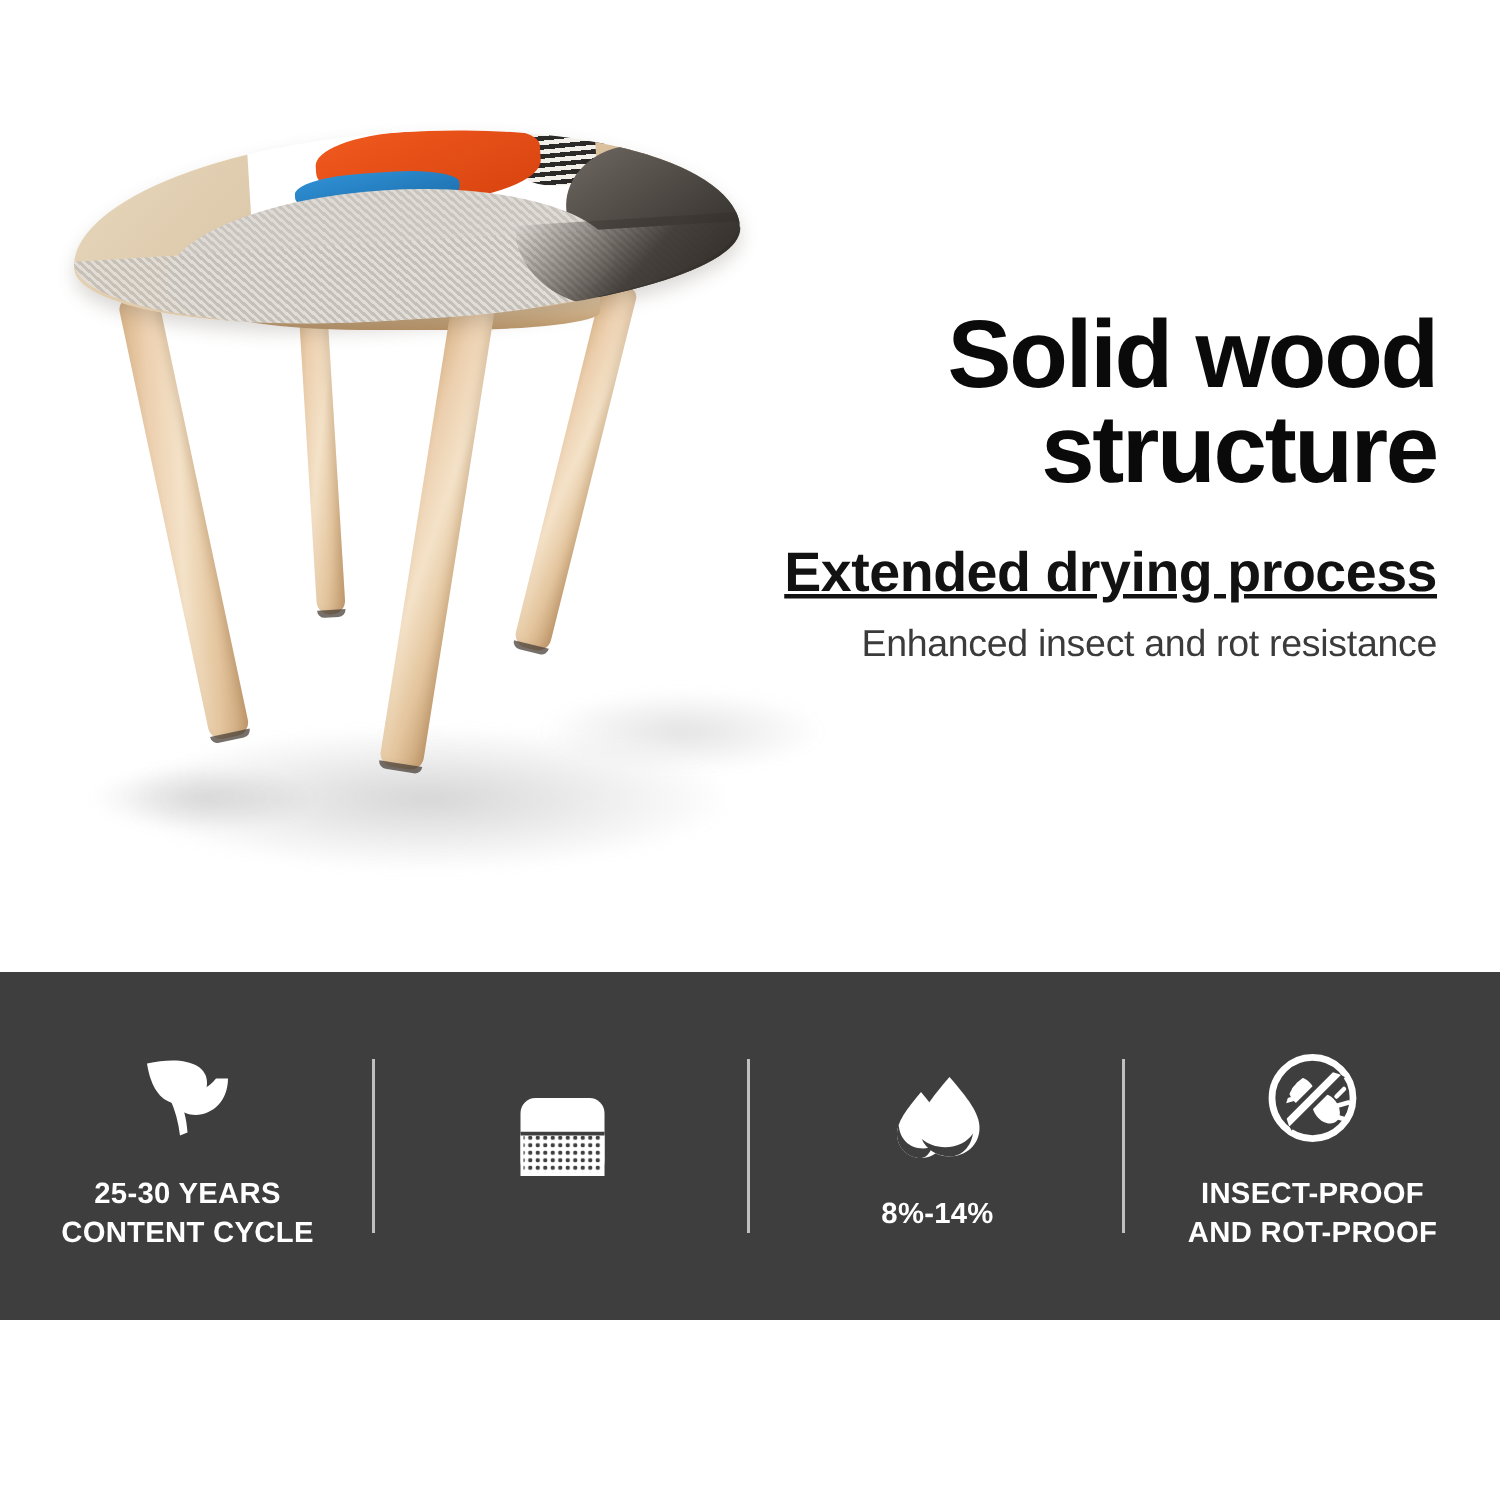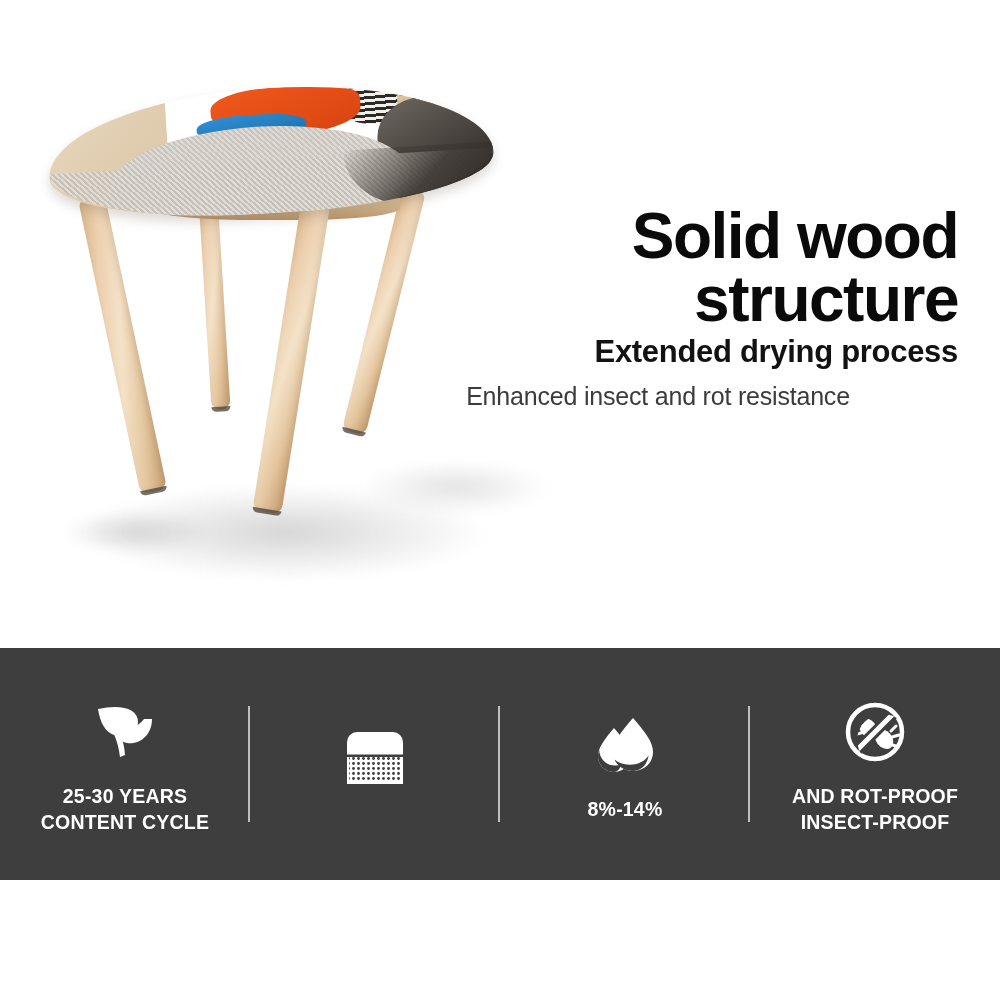--- a/index.html
+++ b/index.html
@@ -176,32 +176,32 @@
     color: #0a0a0a;
     font-size: 64px;
     font-weight: bold;
     line-height: 0.98;
     letter-spacing: -1.5px;
     margin: 0;
   }
   #headline .hl-line { display: block; }
   #subheadline {
     color: #121212;
-    font-size: 31px;
+    font-size: 37px;
     font-weight: bold;
     letter-spacing: -0.3px;
-    margin: 4px 0 0 0;
+    margin: 31px 0 0 0;
+    text-decoration: underline;
   }
   #tagline {
     color: #3b3b3b;
     font-size: 25px;
     font-weight: normal;
     letter-spacing: -0.2px;
     margin: 12px 0 0 0;
-    text-align: center;
   }
 
   
   #feature-bar {
     position: absolute;
     left: 0;
     top: 648px;
     width: 1000px;
     height: 232px;
     background: #3e3e3e;
@@ -362,19 +362,19 @@
             <ellipse cx="24" cy="27" rx="8" ry="11" fill="#ffffff" transform="rotate(-38 24 27)"></ellipse>
             <path d="M17 18 L12 13 M18 24 L11 22 M20 31 L13 33" stroke="#ffffff" stroke-width="3" stroke-linecap="round" fill="none"></path>
             <ellipse cx="40" cy="38" rx="8" ry="11" fill="#ffffff" transform="rotate(-38 40 38)"></ellipse>
             <path d="M47 30 L52 25 M48 36 L55 34 M45 43 L52 45" stroke="#ffffff" stroke-width="3" stroke-linecap="round" fill="none"></path>
             <line x1="12" y1="50" x2="50" y2="12" stroke="#3e3e3e" stroke-width="11"></line>
             <line x1="12" y1="50" x2="50" y2="12" stroke="#ffffff" stroke-width="5"></line>
           </g>
         </svg>
       </div>
       <div class="feature-label">
+        <span class="fl-line">INSECT-PROOF</span>
         <span class="fl-line">AND ROT-PROOF</span>
-        <span class="fl-line">INSECT-PROOF</span>
       </div>
     </div>
   </div>
 
 </div>
 
 </body></html>

